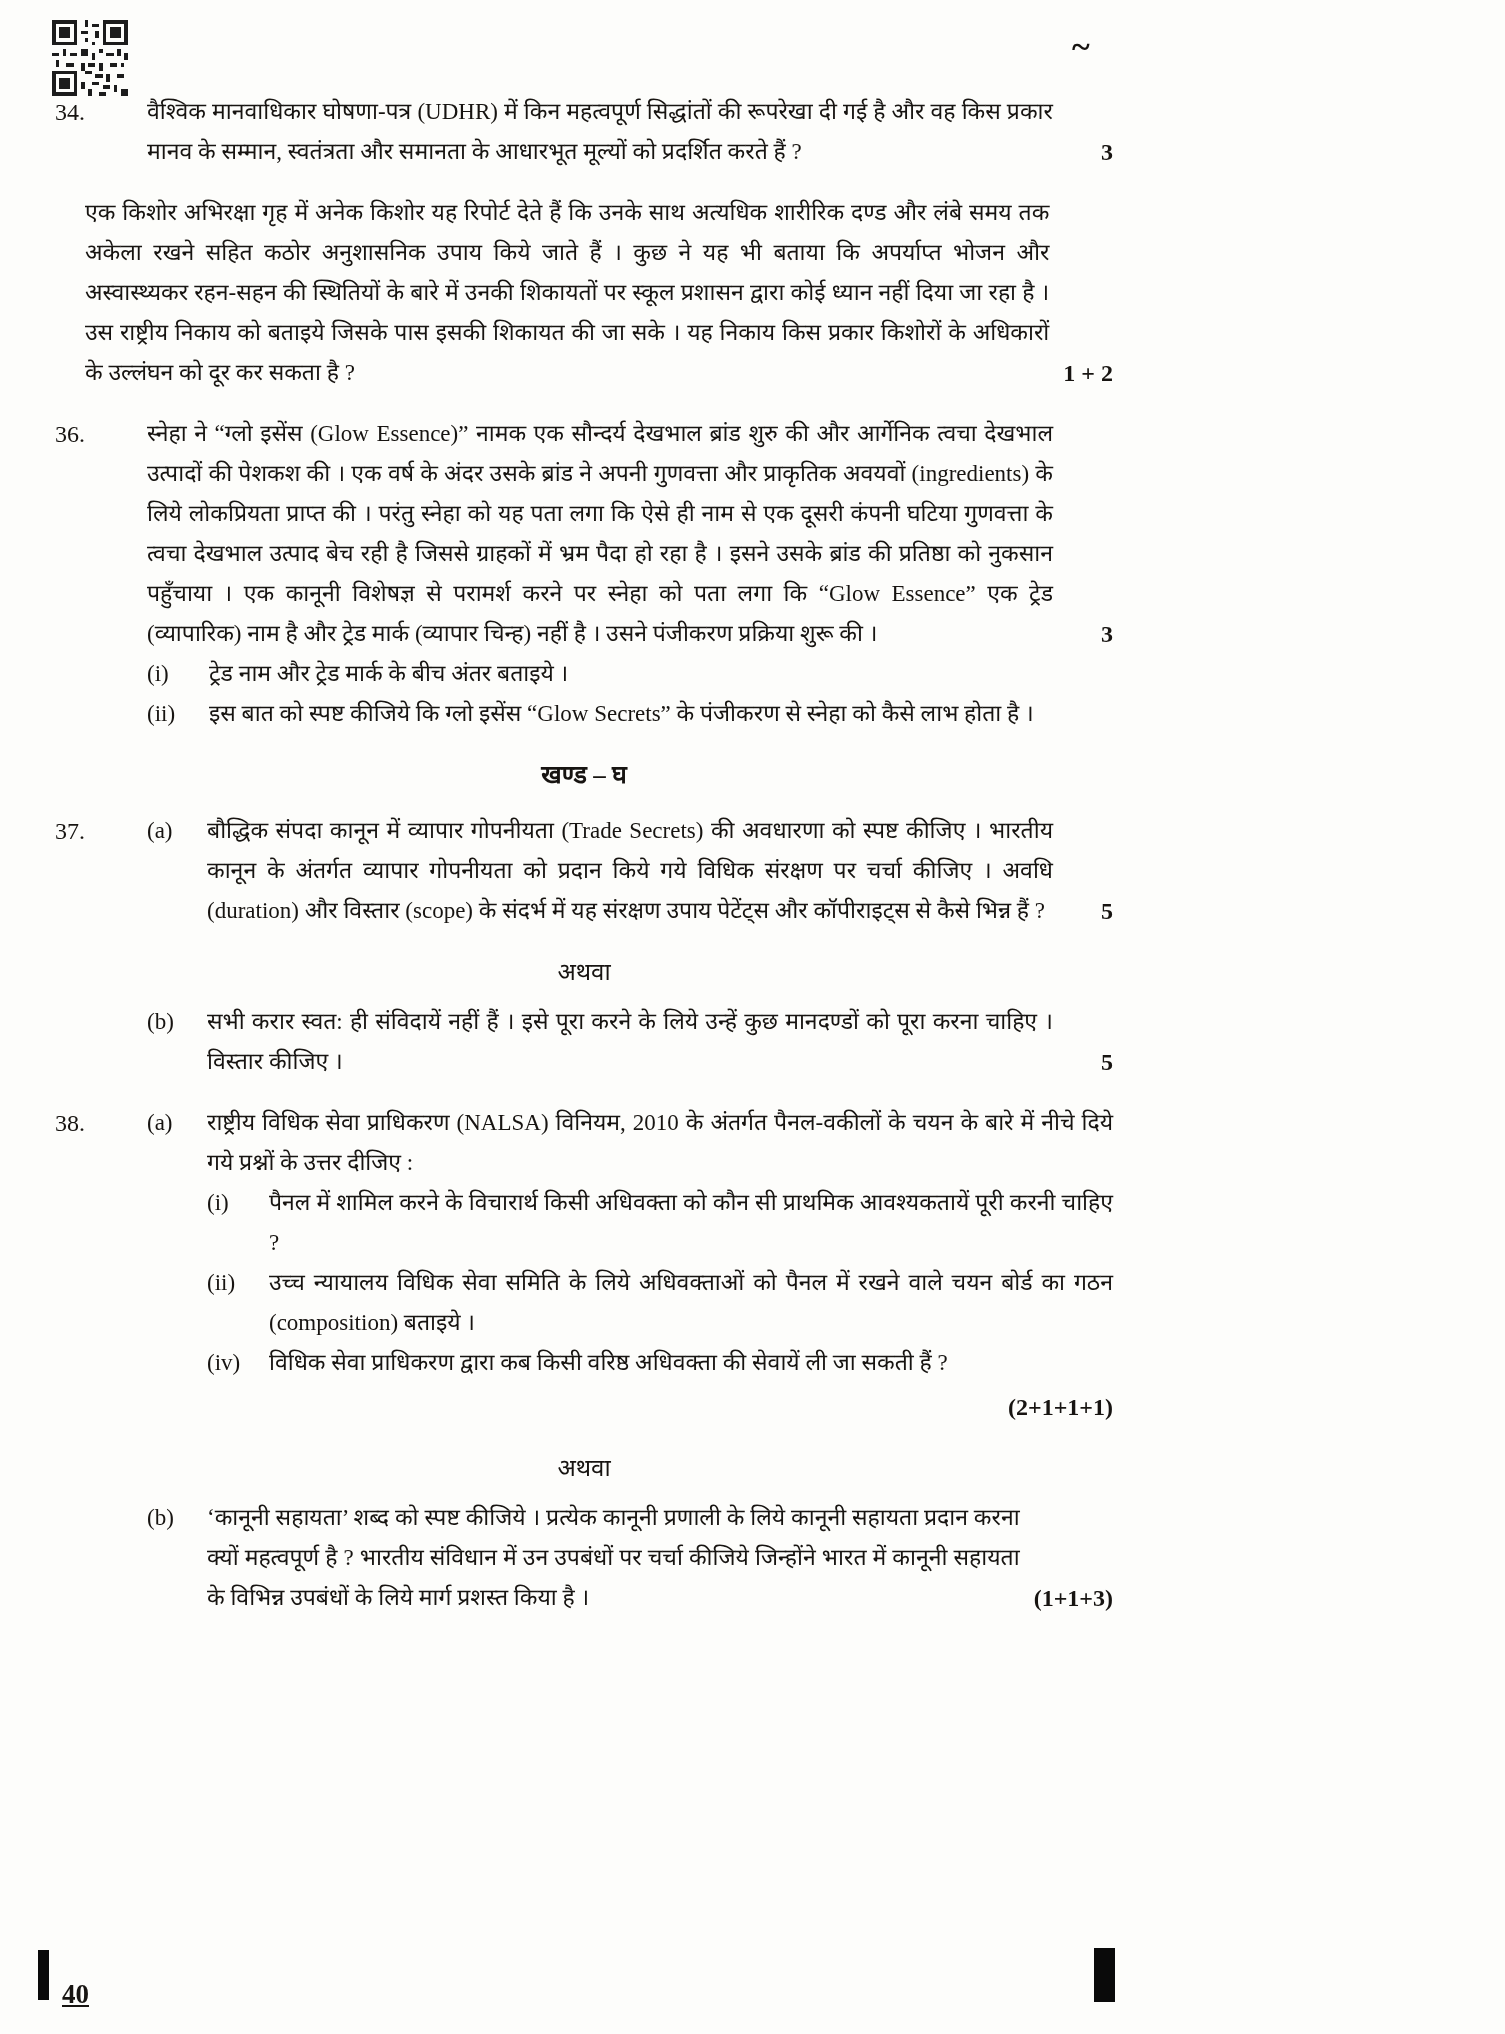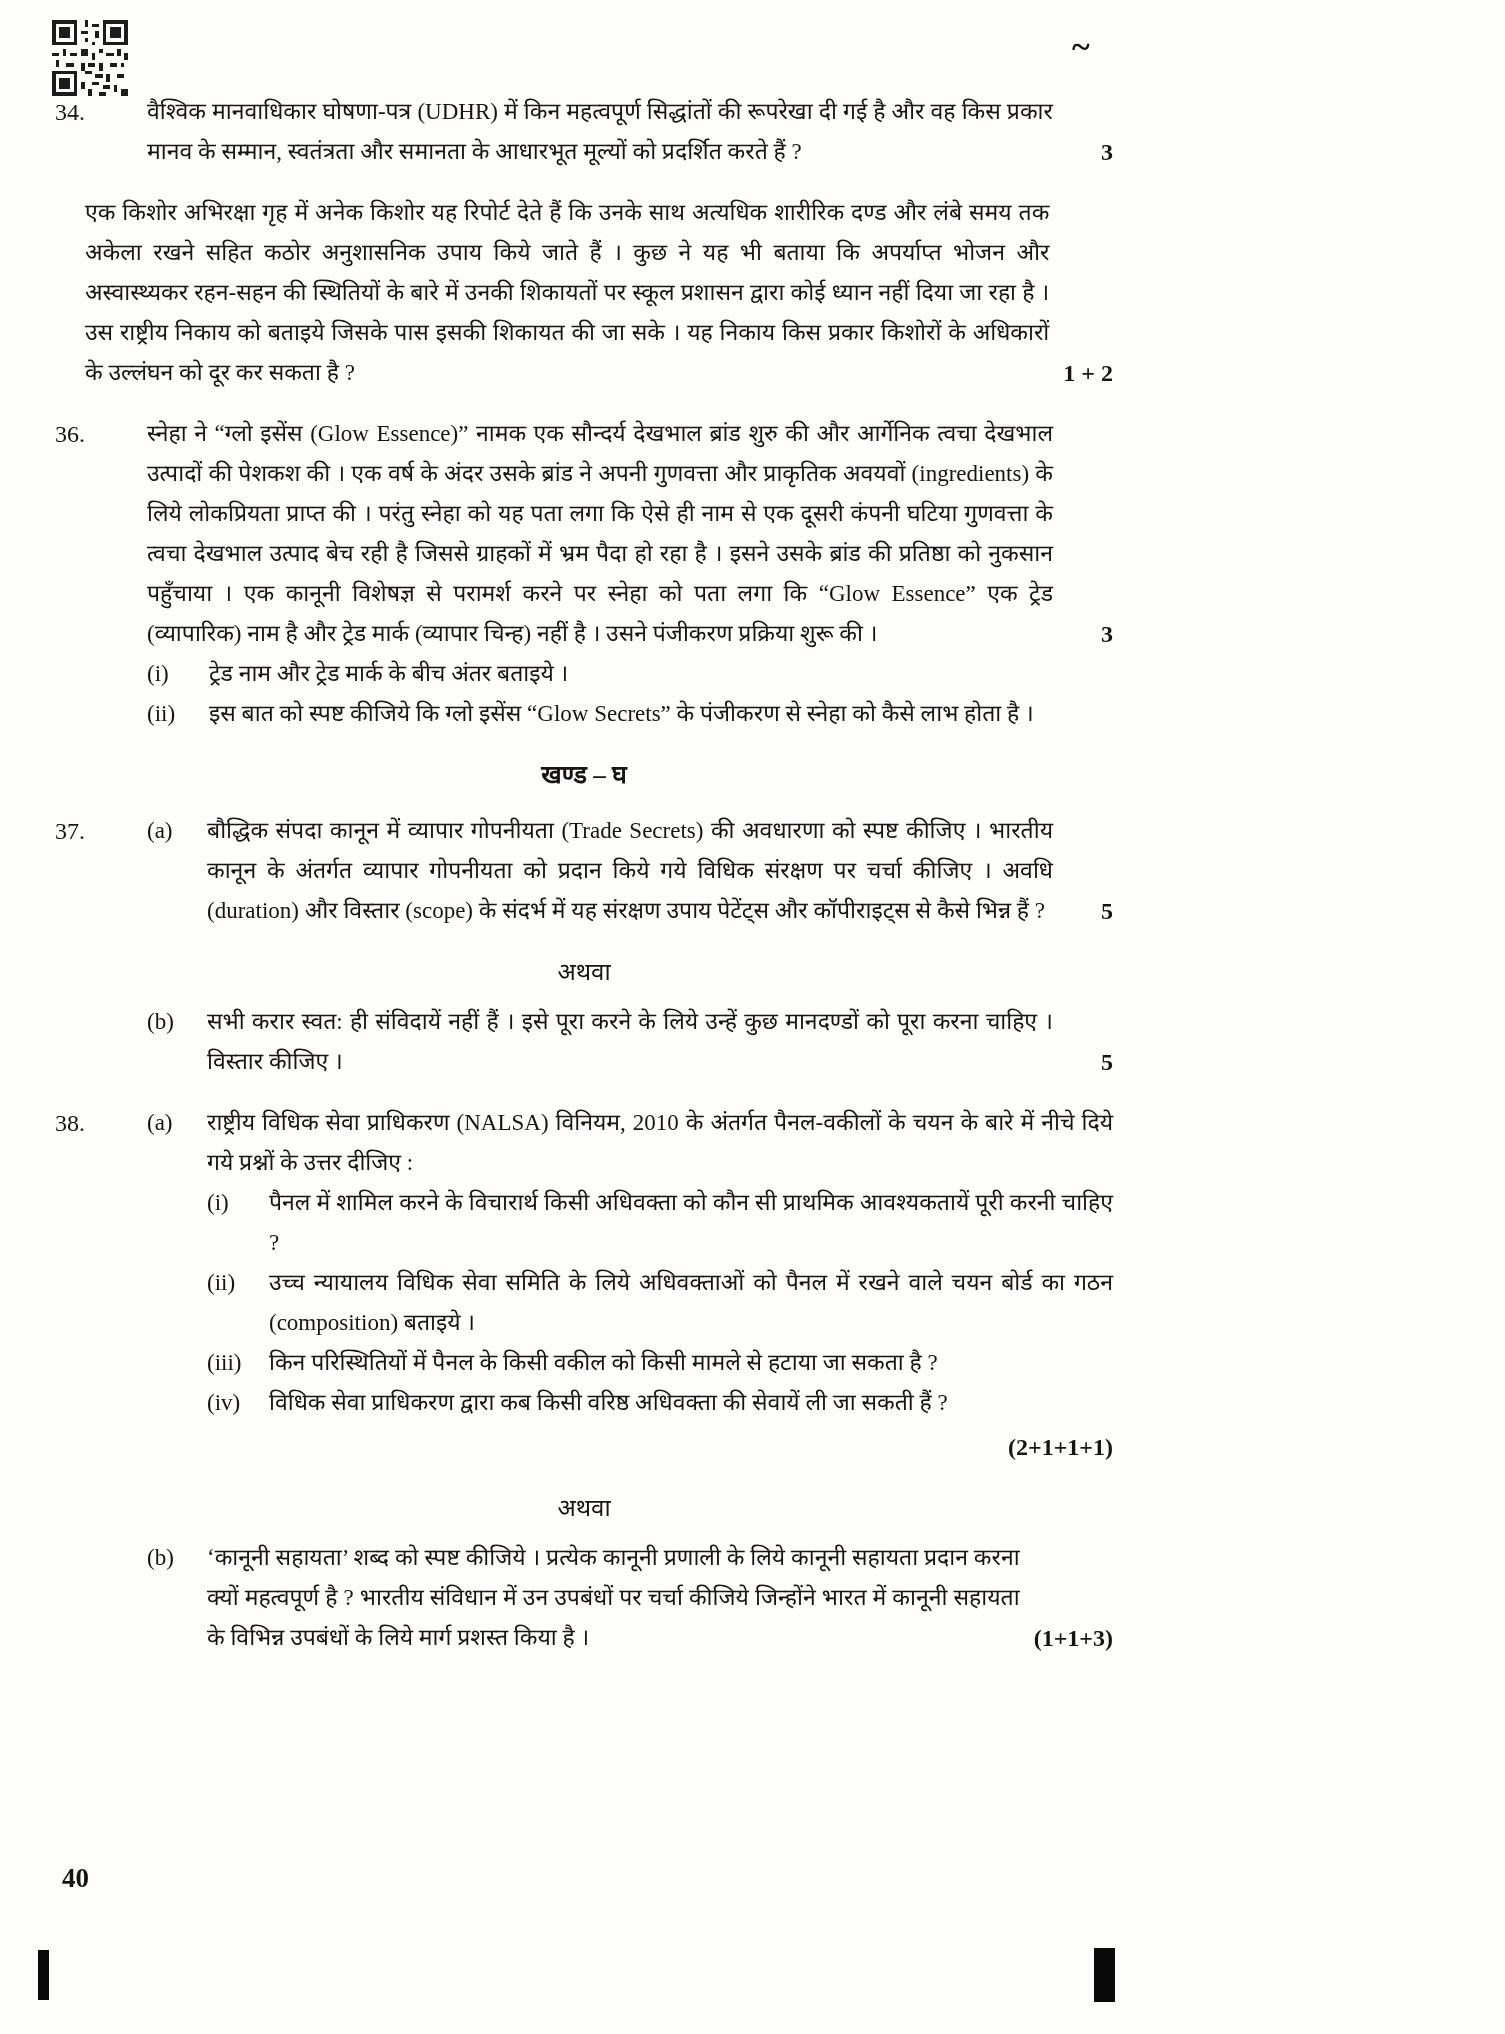--- a/index.html
+++ b/index.html
@@ -54,22 +54,22 @@
 
   .footer-bar-left {
     position: absolute; left: 38px; top: 1950px;
     width: 11px; height: 50px; background: #0a0a0a;
   }
   .footer-bar-right {
     position: absolute; left: 1094px; top: 1948px;
     width: 21px; height: 54px; background: #0a0a0a;
   }
   .footer-number {
-    position: absolute; left: 62px; top: 1856px;
-    font-size: 27px; font-weight: bold; line-height: 44px;
+    position: absolute; left: 62px; top: 1972px;
+    font-size: 27px; font-weight: bold; line-height: 44px; text-decoration: underline;
   }
   .footer-page {
     position: absolute; left: 55px; top: 1952px; width: 1039px;
     text-align: center; font-size: 25px; font-weight: bold; line-height: 44px;
   }
 </style>
 </head>
 <body>
 
 <div class="sheet">
@@ -165,24 +165,20 @@
             <p class="qtext">राष्ट्रीय विधिक सेवा प्राधिकरण (NALSA) विनियम, 2010 के अंतर्गत पैनल-वकीलों के चयन के बारे में नीचे दिये गये प्रश्नों के उत्तर दीजिए :</p>
             <div class="sub">
               <div class="slabel">(i)</div>
               <p class="qtext">पैनल में शामिल करने के विचारार्थ किसी अधिवक्ता को कौन सी प्राथमिक आवश्यकतायें पूरी करनी चाहिए ?</p>
             </div>
             <div class="sub">
               <div class="slabel">(ii)</div>
               <p class="qtext">उच्च न्यायालय विधिक सेवा समिति के लिये अधिवक्ताओं को पैनल में रखने वाले चयन बोर्ड का गठन (composition) बताइये ।</p>
             </div>
             <div class="sub">
-              <div class="slabel">(iii)</div>
-              <p class="qtext">किन परिस्थितियों में पैनल के किसी वकील को किसी मामले से हटाया जा सकता है ?</p>
-            </div>
-            <div class="sub">
               <div class="slabel">(iv)</div>
               <p class="qtext">विधिक सेवा प्राधिकरण द्वारा कब किसी वरिष्ठ अधिवक्ता की सेवायें ली जा सकती हैं ?</p>
             </div>
             <div class="marks-line">(2+1+1+1)</div>
           </div>
         </div>
       </div>
     </div>
 
     <div class="or-label">अथवा</div>

